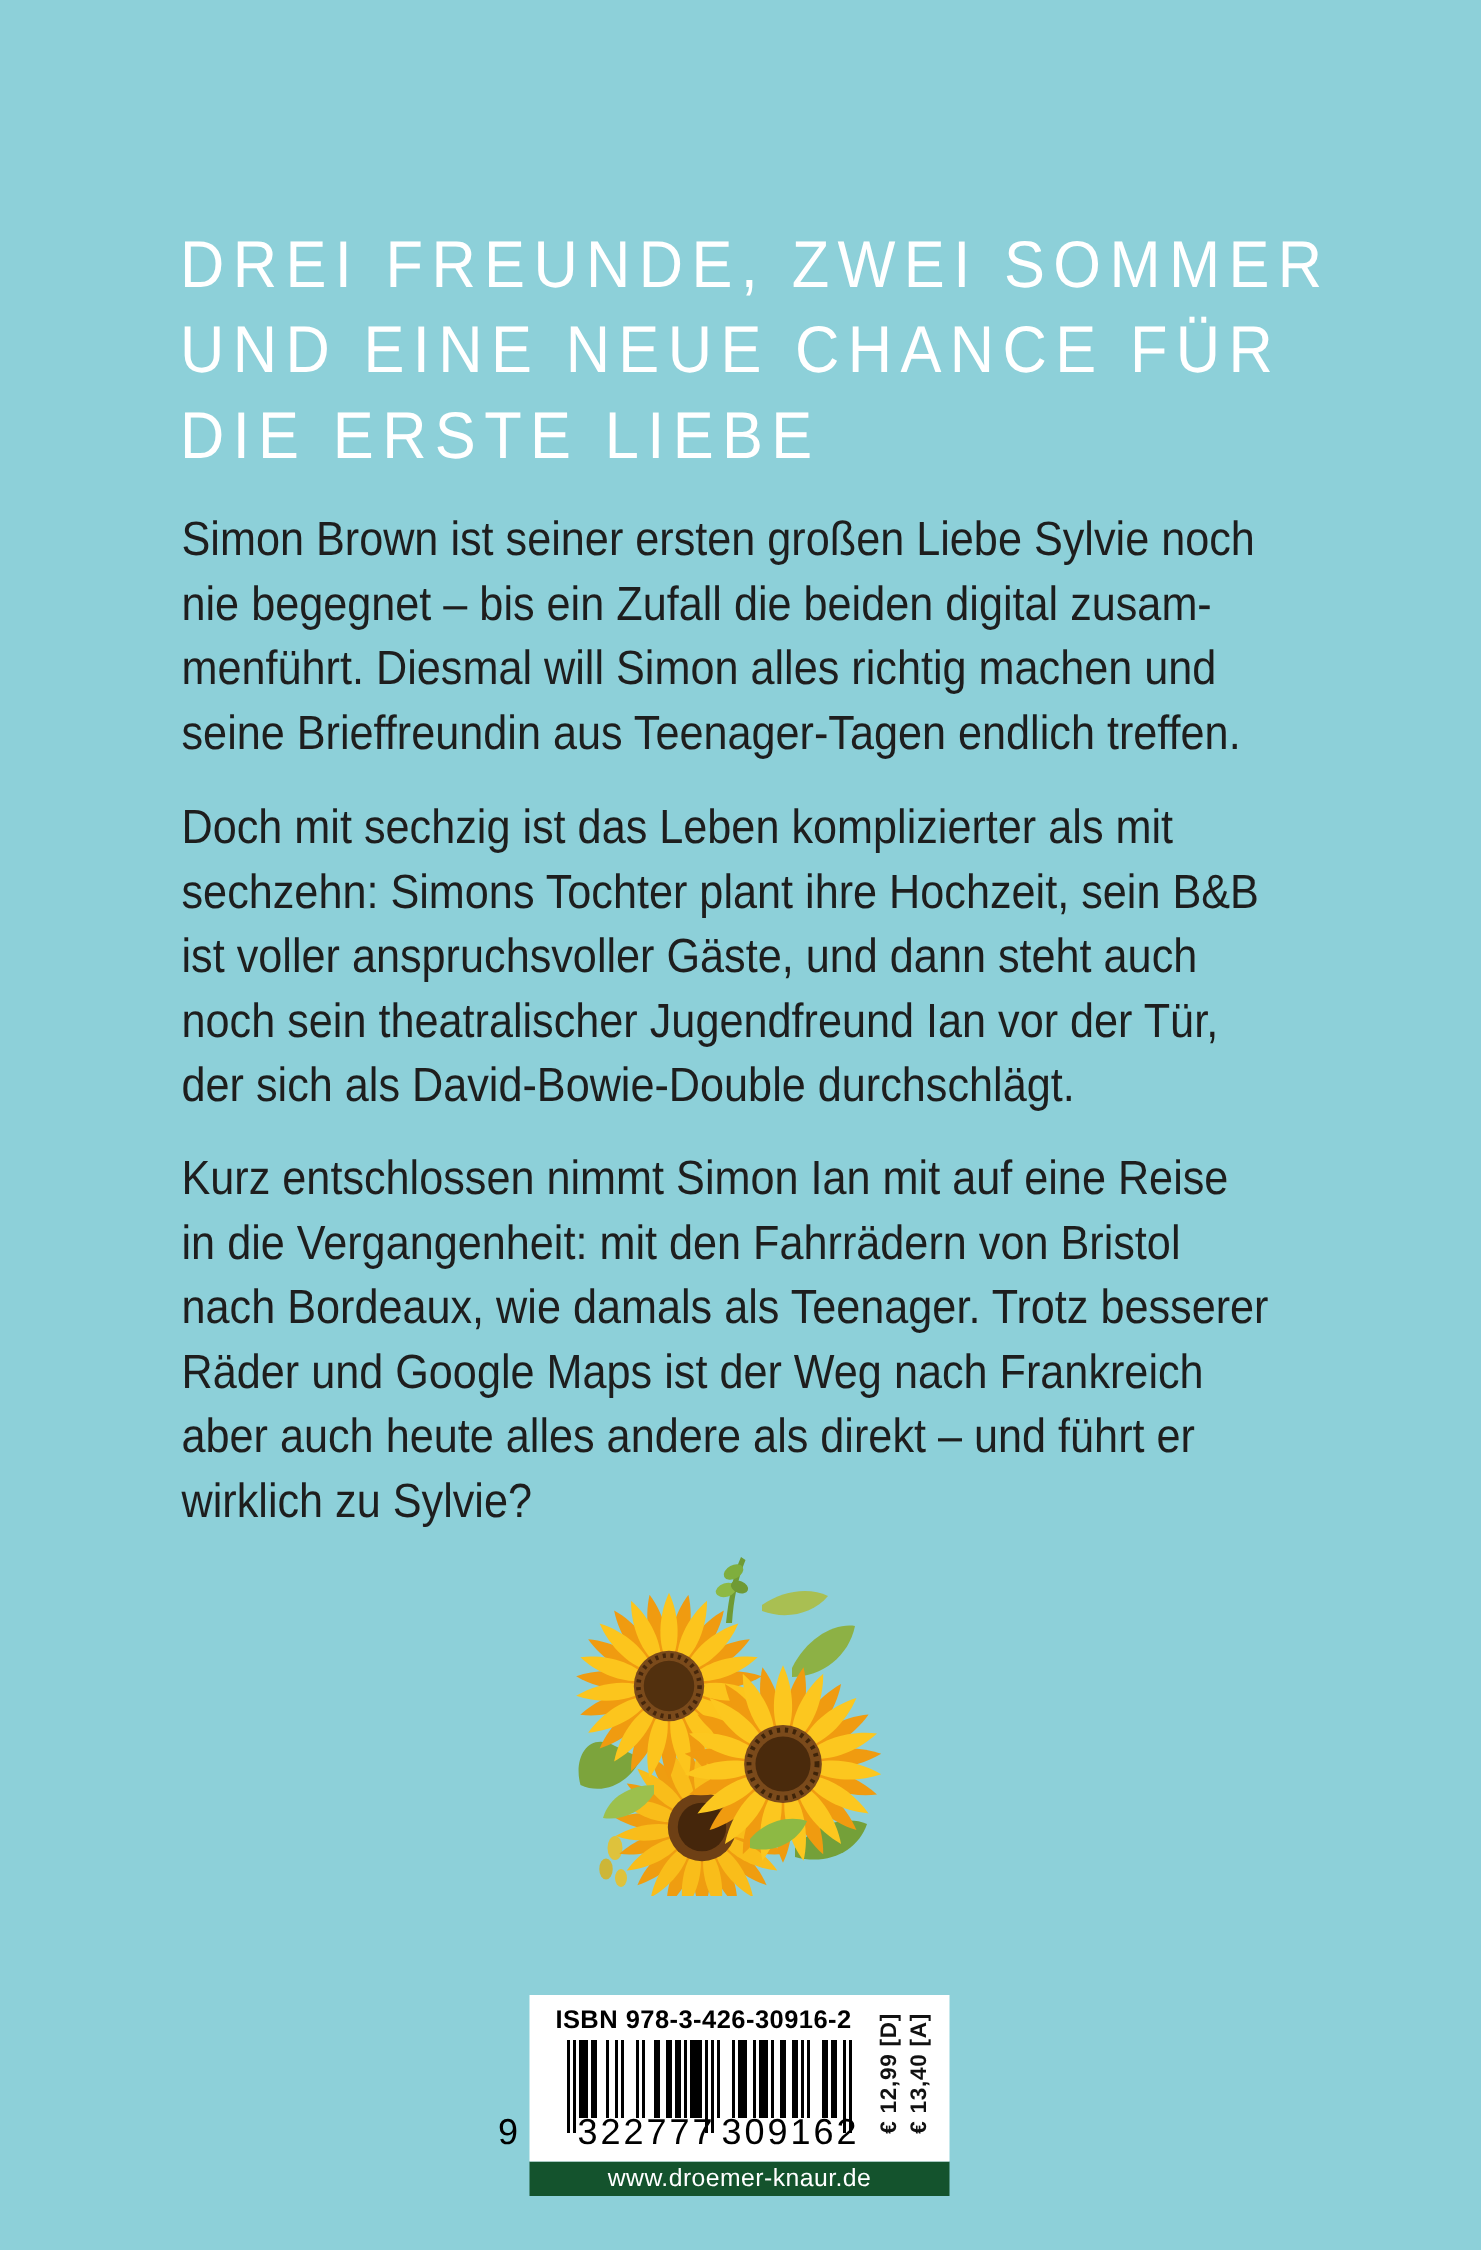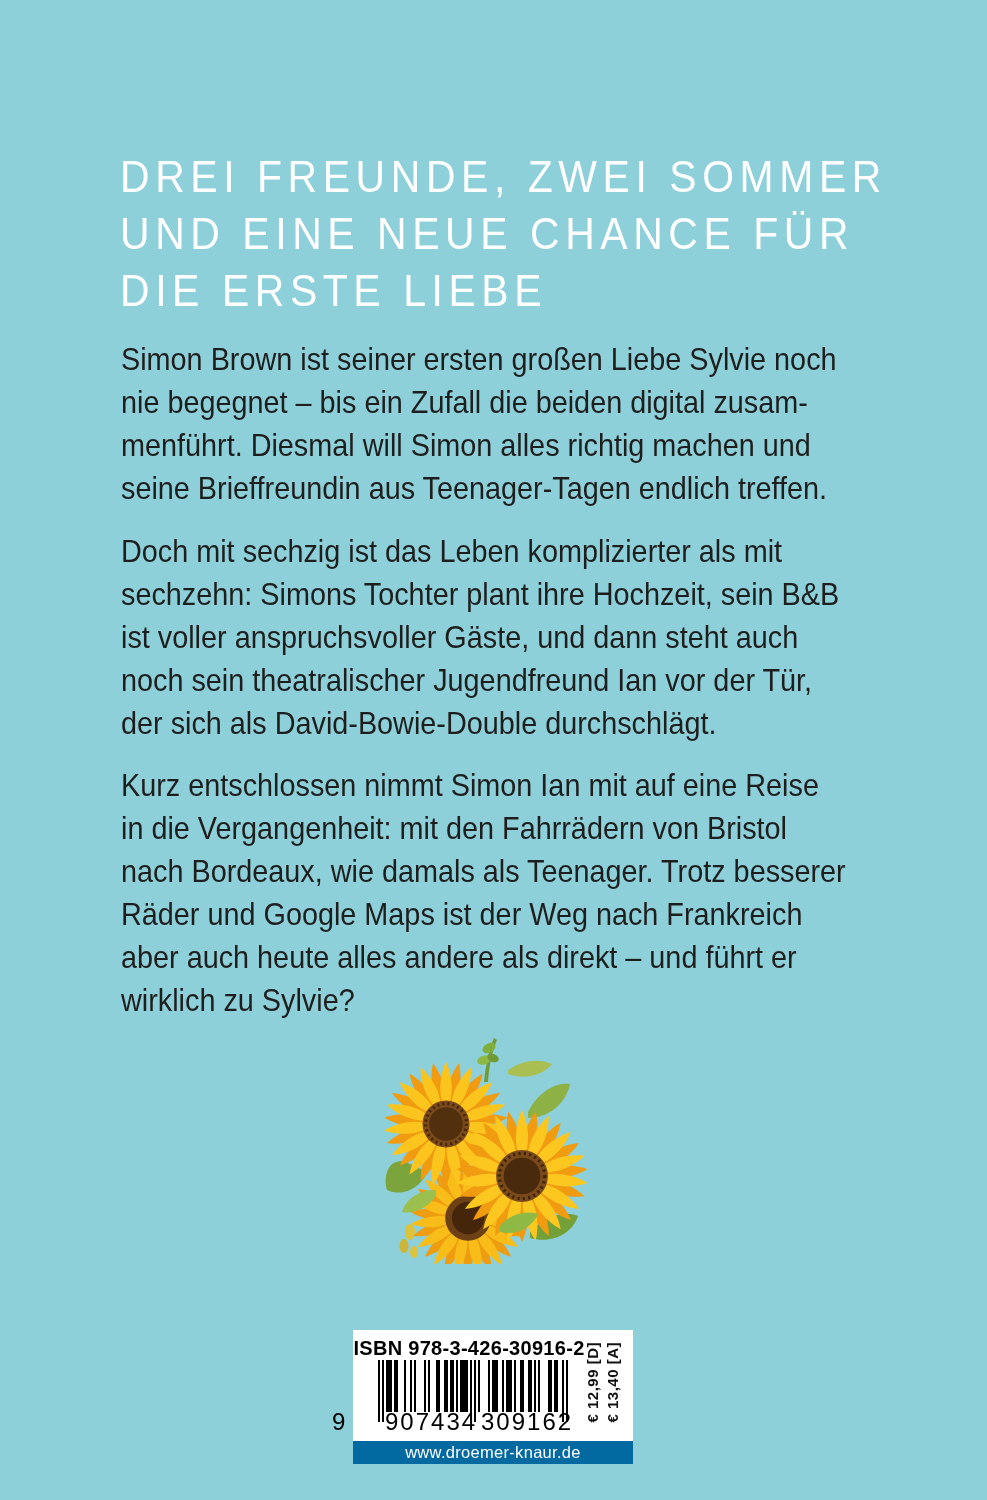--- a/index.html
+++ b/index.html
@@ -34,39 +34,39 @@
   .para-3{top:764px;}
 
   
   .flowers{position:absolute;left:380px;top:1036px;width:214px;height:228px;}
 
   
   .isbn-label{position:absolute;left:353px;top:1330px;width:280px;}
   .isbn-white{position:relative;background:#ffffff;height:111px;}
   .isbn-text{
     position:absolute;top:7px;left:0;width:232px;
-    text-align:center;font-size:20px;font-weight:700;color:#000;
+    text-align:center;font-size:17px;font-weight:700;color:#000;
     letter-spacing:0.3px;white-space:nowrap;
   }
   .barcode{position:absolute;left:25px;top:30px;width:190px;height:62px;}
   .barcode svg{display:block;}
   .bc-digits{position:absolute;left:0;top:78px;width:215px;height:26px;color:#000;}
   .bc-digit-lead{position:absolute;left:-21px;top:0;font-size:24px;}
   .bc-digit-g1{position:absolute;left:32px;top:0;font-size:24px;letter-spacing:2px;}
   .bc-digit-g2{position:absolute;left:128px;top:0;font-size:24px;letter-spacing:2px;}
   .prices{
     position:absolute;right:3px;top:0;bottom:6px;width:56px;
     display:flex;flex-direction:row;align-items:center;justify-content:center;gap:3px;
   }
   .price-rot{
     display:block;writing-mode:vertical-rl;transform:rotate(180deg);
     font-size:15px;font-weight:700;color:#111;white-space:nowrap;letter-spacing:0.5px;
   }
   .isbn-black{
-    background:#0369a1;height:23px;
+    background:#14532d;height:23px;
     color:#fff;text-align:center;font-size:16.5px;line-height:23px;
     letter-spacing:0.3px;
   }
 </style>
 </head>
 <body>
 
 <div class="cover">
 
   <div class="headline">
@@ -214,21 +214,21 @@
             <rect x="172" y="0" width="2" height="52"></rect>
             <rect x="176" y="0" width="2" height="52"></rect>
             <rect x="178" y="0" width="2" height="52"></rect>
             <rect x="184" y="0" width="2" height="62"></rect>
             <rect x="188" y="0" width="2" height="62"></rect>
           </svg>
       </div>
 
       <div class="bc-digits">
         <span class="bc-digit-lead">9</span>
-        <span class="bc-digit-g1">907434</span>
+        <span class="bc-digit-g1">322777</span>
         <span class="bc-digit-g2">309162</span>
       </div>
 
       <div class="prices">
         <span class="price-rot">€ 12,99 [D]</span>
         <span class="price-rot">€ 13,40 [A]</span>
       </div>
     </div>
 
     <div class="isbn-black">www.droemer-knaur.de</div>

